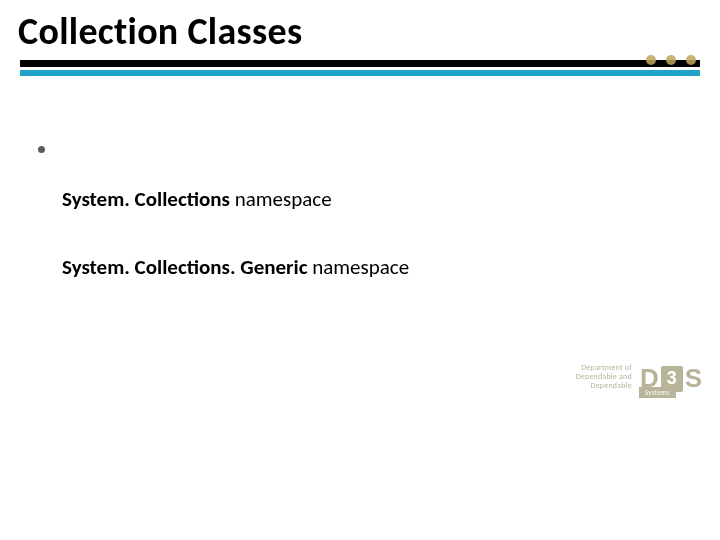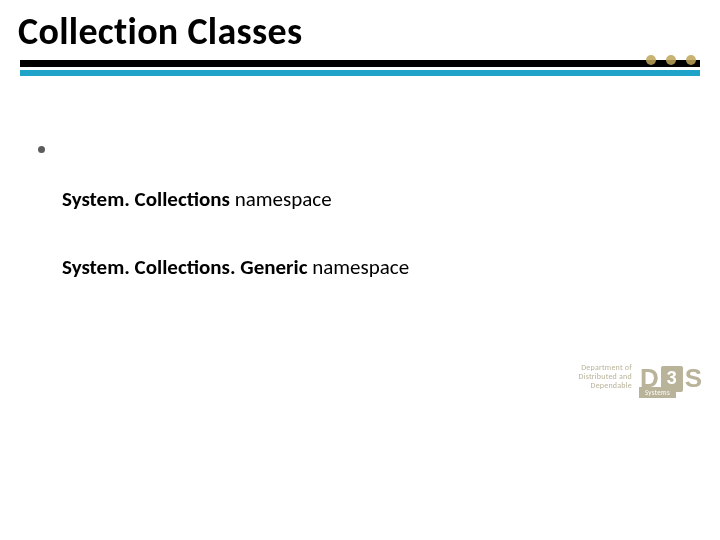--- a/index.html
+++ b/index.html
@@ -161,21 +161,21 @@
       <div class="sub-text">
         <span class="bold">System. Collections. Generic</span><span> namespace</span>
       </div>
     </div>
 
   </div>
 
   <div class="logo">
     <div class="dept">
       <div>Department of</div>
-      <div>Distributed and</div>
+      <div>Dependable and</div>
       <div>Dependable</div>
     </div>
     <div class="d3s">
       <span class="d">D</span>
       <span class="three">3</span>
       <span class="s">S</span>
     </div>
   </div>
   <div class="systems-bar">Systems</div>
 

